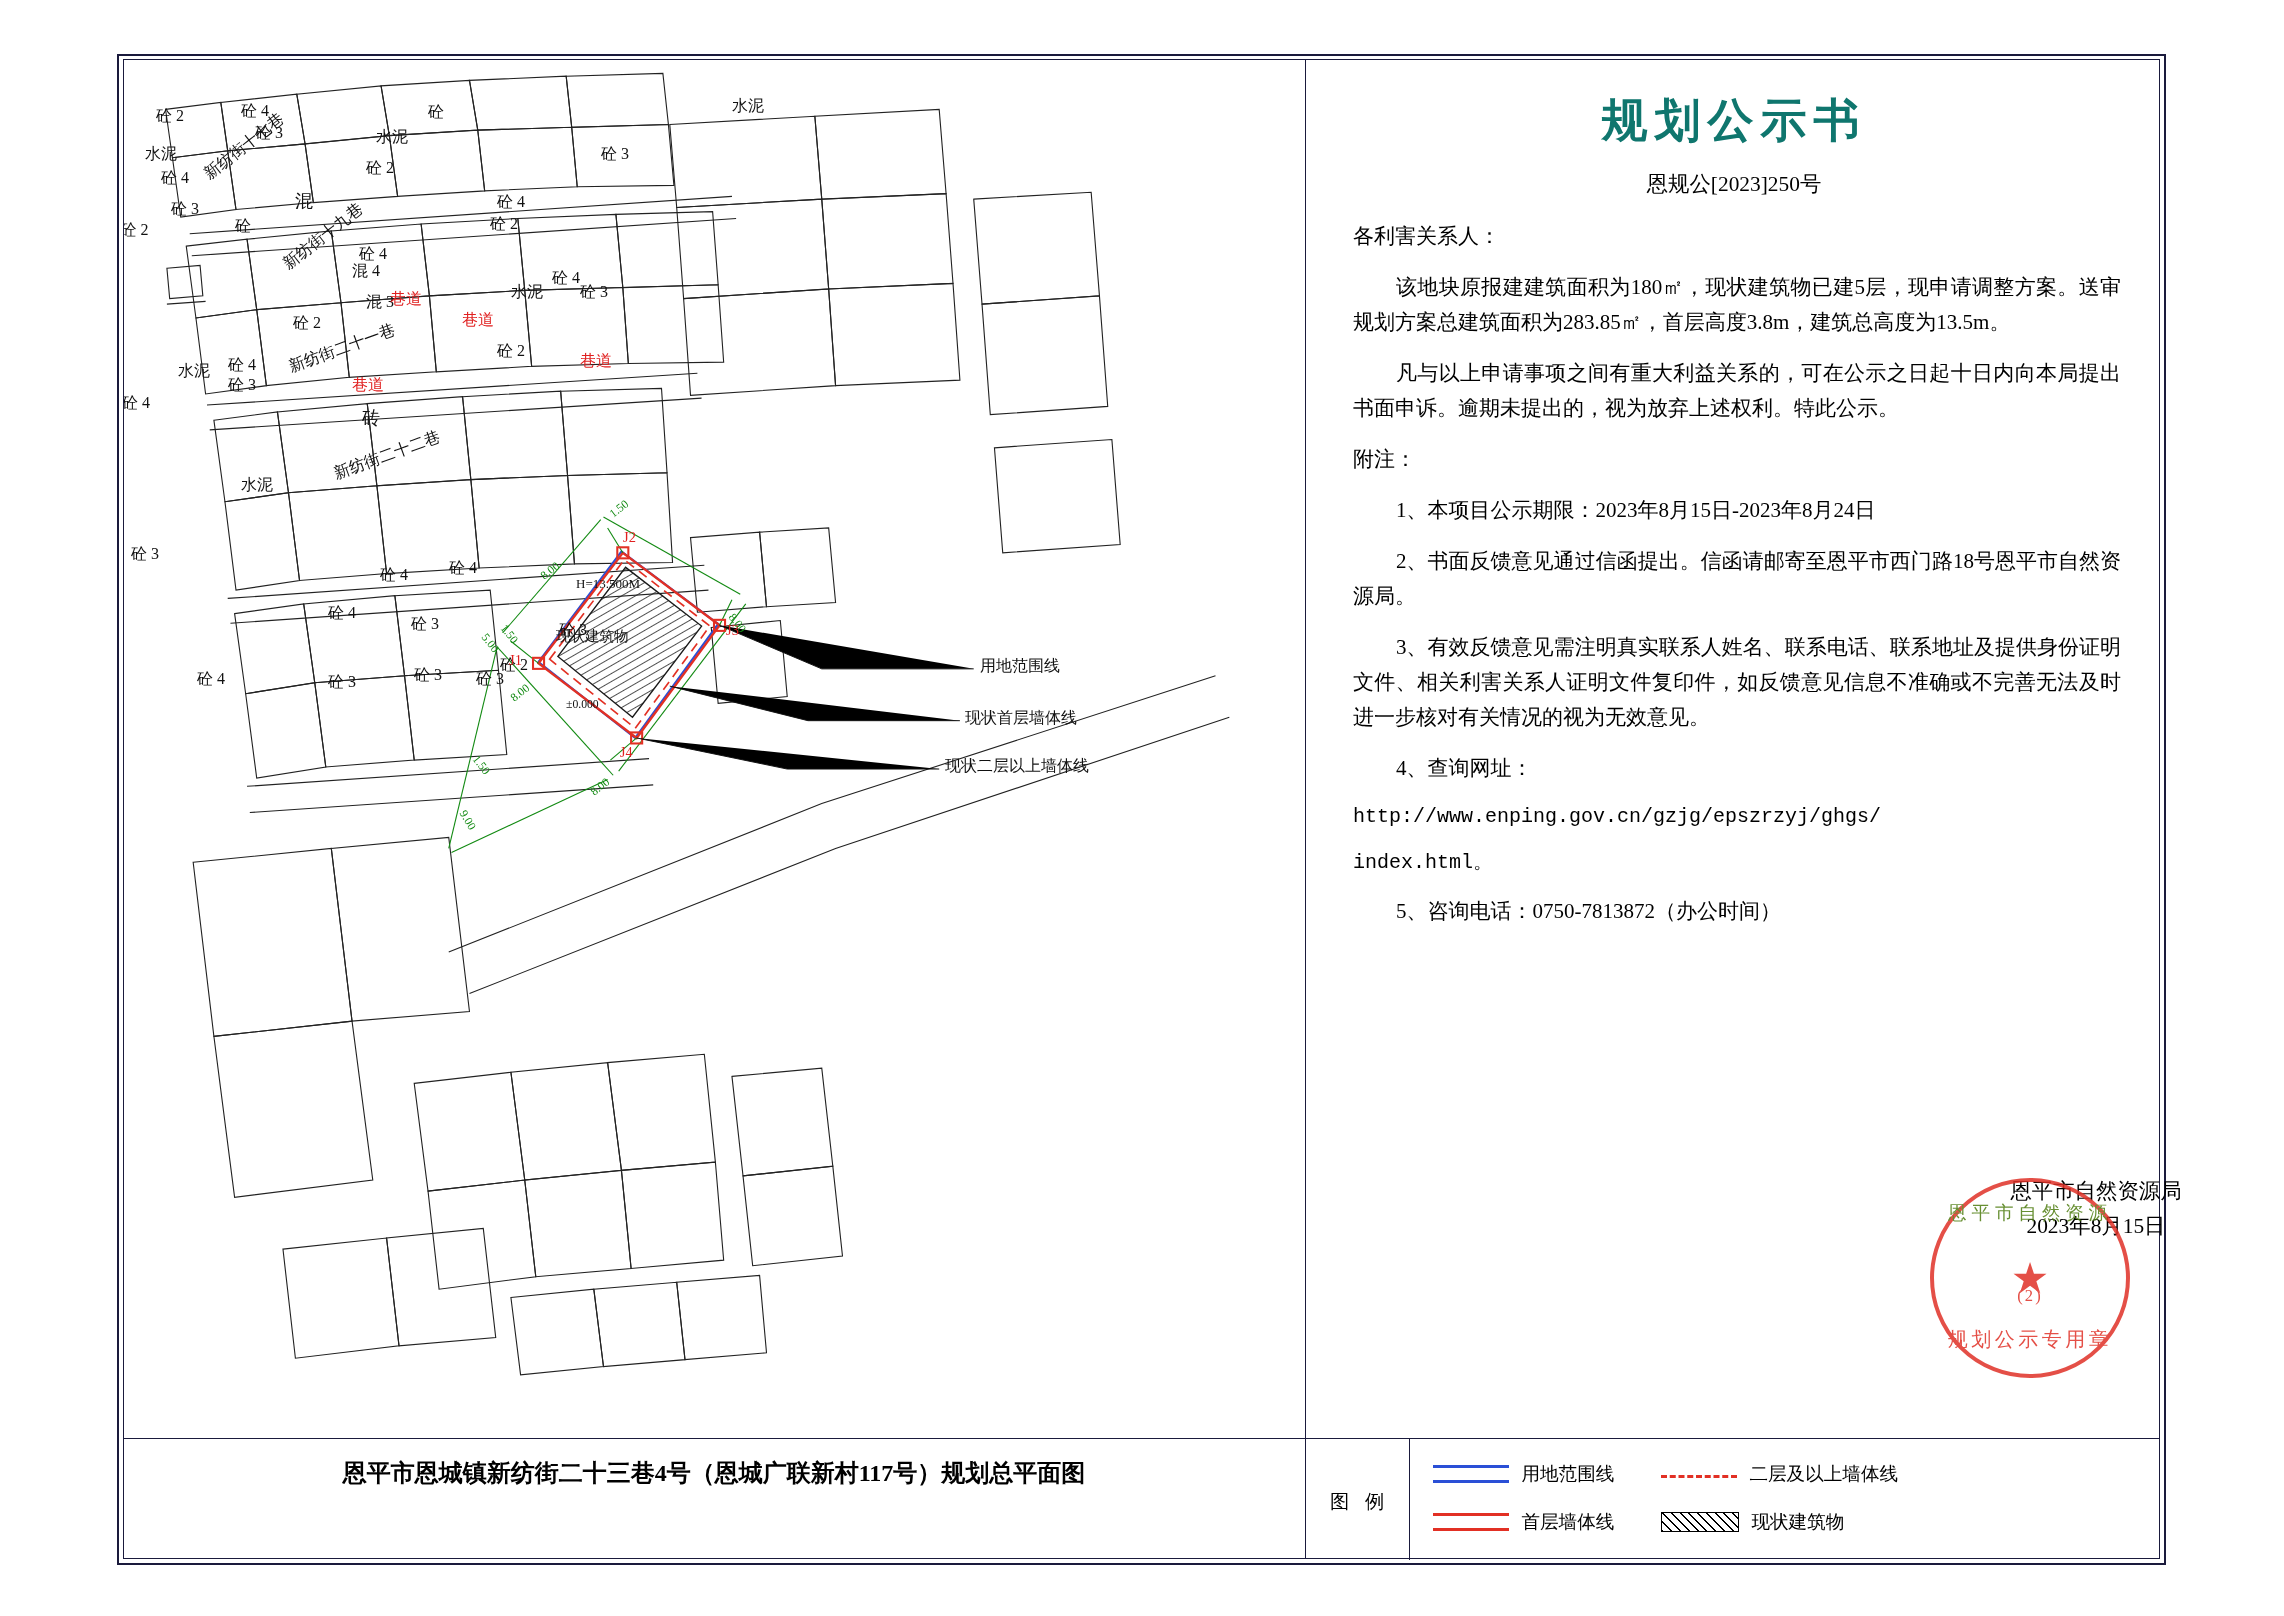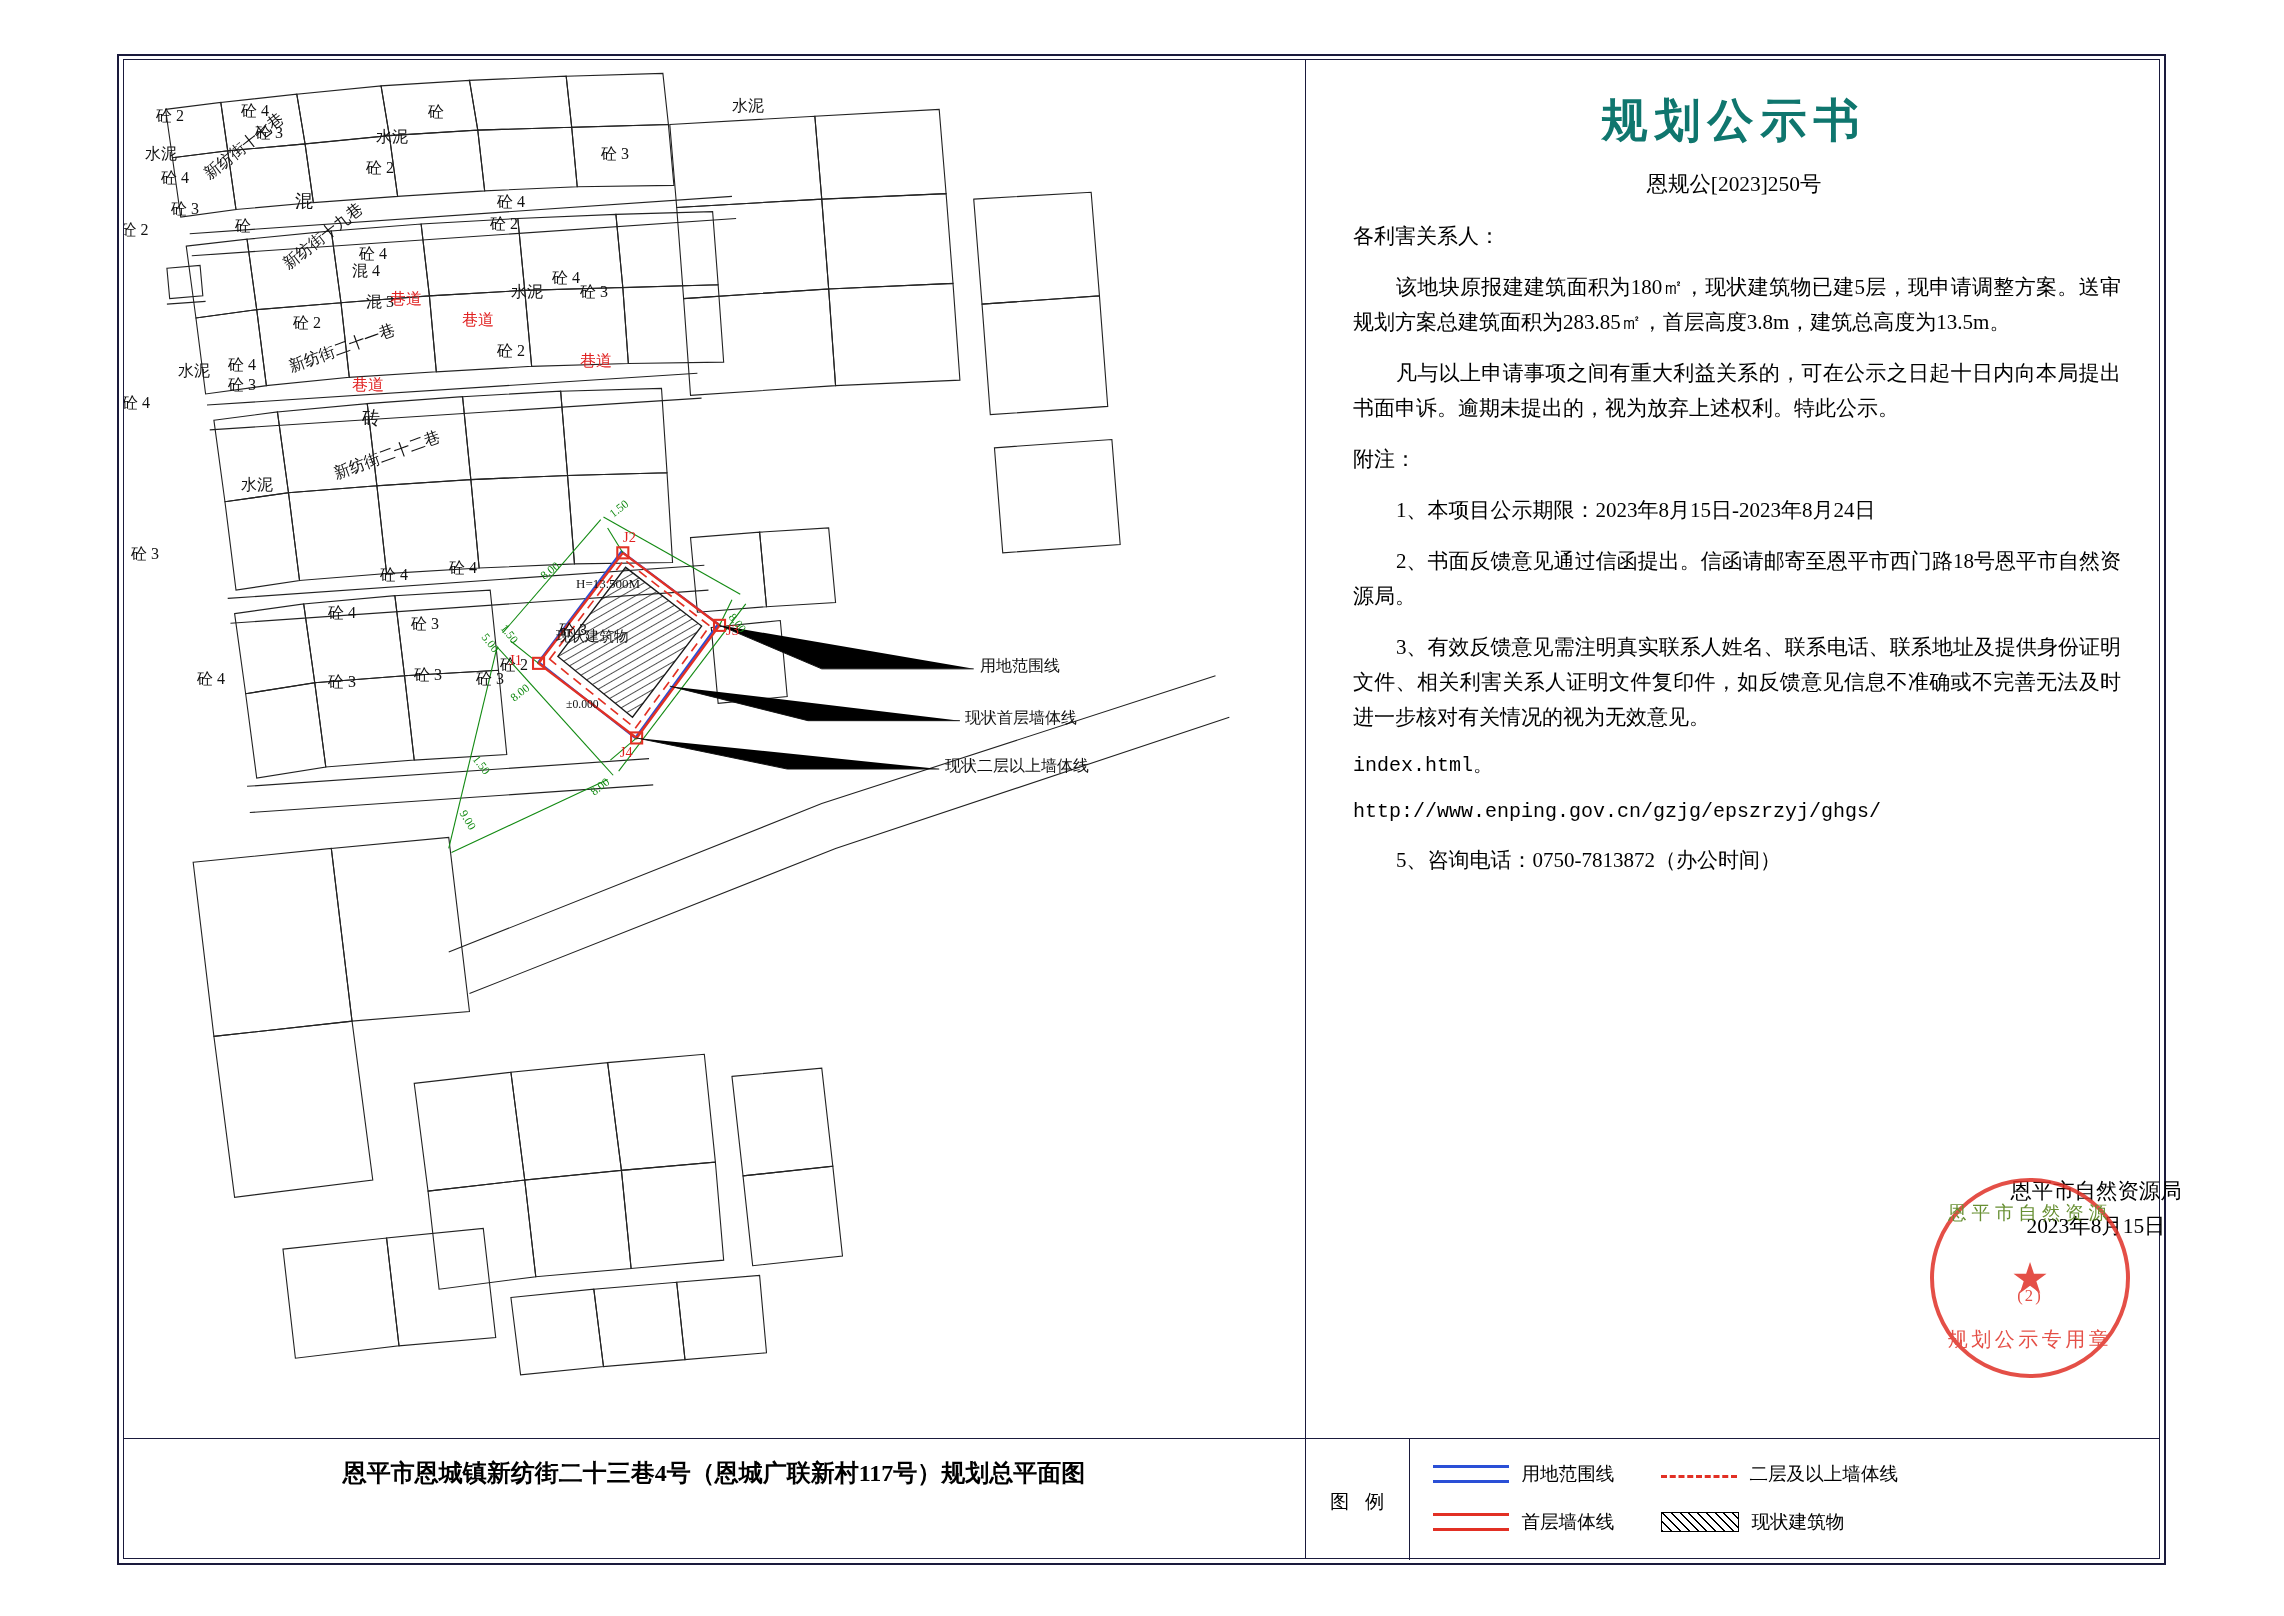--- a/index.html
+++ b/index.html
@@ -475,22 +475,23 @@
     <div class="doc-title">规划公示书</div>
     <div class="doc-subtitle">恩规公[2023]250号</div>
     <div class="doc-body">
       <p>各利害关系人：</p>
       <p class="indent2">该地块原报建建筑面积为180㎡，现状建筑物已建5层，现申请调整方案。送审规划方案总建筑面积为283.85㎡，首层高度3.8m，建筑总高度为13.5m。</p>
       <p class="indent2">凡与以上申请事项之间有重大利益关系的，可在公示之日起十日内向本局提出书面申诉。逾期未提出的，视为放弃上述权利。特此公示。</p>
       <p>附注：</p>
       <p class="indent2">1、本项目公示期限：2023年8月15日-2023年8月24日</p>
       <p class="indent2">2、书面反馈意见通过信函提出。信函请邮寄至恩平市西门路18号恩平市自然资源局。</p>
       <p class="indent2">3、有效反馈意见需注明真实联系人姓名、联系电话、联系地址及提供身份证明文件、相关利害关系人证明文件复印件，如反馈意见信息不准确或不完善无法及时进一步核对有关情况的视为无效意见。</p>
+      <p class="indent2">4、查询网址：</p>
+      <p class="url-line">http://www.enping.gov.cn/gzjg/epszrzyj/ghgs/</p>
       <p class="url-line">index.html。</p>
-      <p class="url-line">http://www.enping.gov.cn/gzjg/epszrzyj/ghgs/</p>
       <p class="indent2">5、咨询电话：0750-7813872（办公时间）</p>
     </div>
   </div>
 
   <div class="sign-block">
     <div>恩平市自然资源局</div>
     <div>2023年8月15日</div>
   </div>
 
   <div class="seal">

